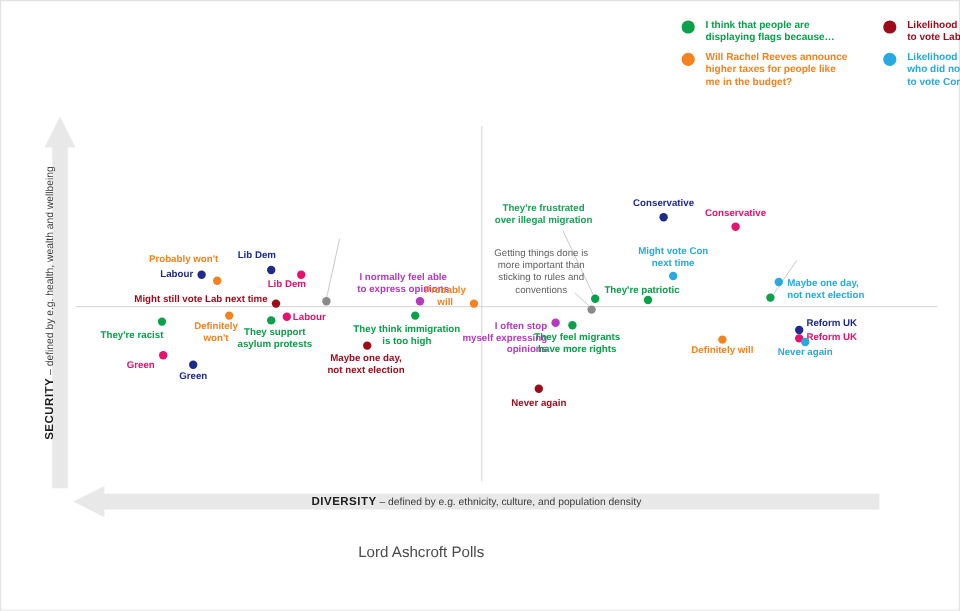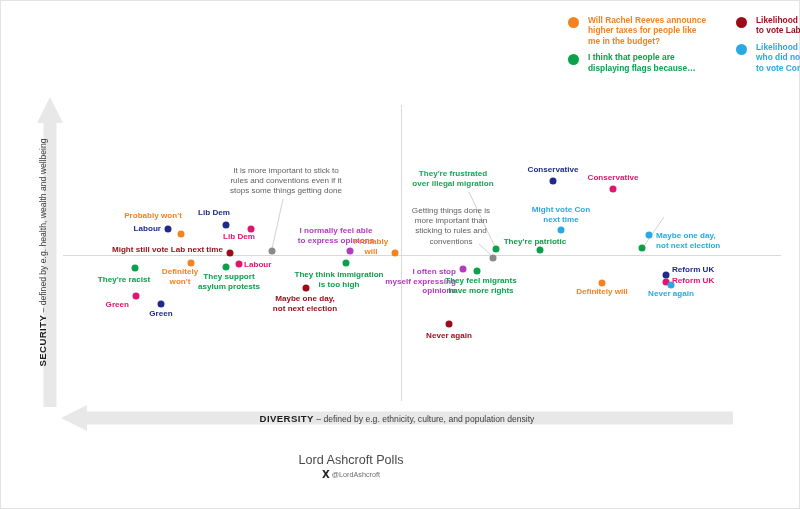--- a/index.html
+++ b/index.html
@@ -63,29 +63,29 @@
            font-family:"DejaVu Sans",sans-serif;}
 </style>
 </head>
 <body>
 
 <div id="frame">
 
   <div id="legend">
       <div class="lg-col" style="left: 163px;">
         <div class="lg-item">
+          <span class="lg-dot" style="background: rgb(11, 160, 74);"></span>
+          <span class="lg-txt" style="color: rgb(11, 160, 74); white-space: pre;">I think that people are
+displaying flags because…</span>
+        </div>
+        <div class="lg-item">
           <span class="lg-dot" style="background: rgb(244, 130, 31);"></span>
           <span class="lg-txt" style="color: rgb(244, 130, 31); white-space: pre;">Will Rachel Reeves announce
 higher taxes for people like
 me in the budget?</span>
-        </div>
-        <div class="lg-item">
-          <span class="lg-dot" style="background: rgb(11, 160, 74);"></span>
-          <span class="lg-txt" style="color: rgb(11, 160, 74); white-space: pre;">I think that people are
-displaying flags because…</span>
         </div>
       </div>
       <div class="lg-col" style="left: 331px;">
         <div class="lg-item">
           <span class="lg-dot" style="background: rgb(156, 11, 25);"></span>
           <span class="lg-txt" style="color: rgb(156, 11, 25); white-space: pre;">Likelihood of 2024 Lab voters
 to vote Lab in next election</span>
         </div>
         <div class="lg-item">
           <span class="lg-dot" style="background: rgb(41, 169, 225);"></span>
@@ -112,41 +112,38 @@
 
   <div id="plot">
       <div class="gridline" style="left: 62px; top: 254px; width: 718px; height: 1px; background: rgb(217, 217, 217);"></div>
       <div class="gridline" style="left: 400px; top: 104px; width: 1px; height: 296px; background: rgb(217, 217, 217);"></div>
       <svg width="800" height="509" style="position: absolute; left: 0px; top: 0px; pointer-events: none;">
         <line x1="282" y1="198" x2="271" y2="248" stroke="#bdbdbd" stroke-width="0.7"></line>
         <line x1="468" y1="191" x2="494" y2="246" stroke="#bdbdbd" stroke-width="0.7"></line>
         <line x1="478" y1="243" x2="491" y2="255" stroke="#bdbdbd" stroke-width="0.7"></line>
         <line x1="663" y1="216" x2="643" y2="245" stroke="#bdbdbd" stroke-width="0.7"></line>
       </svg>
-      <div class="note c" style="left: 285px; top: 165px; color: rgb(95, 95, 95);">It is more important to stick to
-rules and conventions even if it
-stops some things getting done</div>
       <div class="note c" style="left: 450px; top: 205px; color: rgb(95, 95, 95);">Getting things done is
 more important than
 sticking to rules and
 conventions</div>
       <div class="note c grn" style="left: 452px; top: 168px;">They're frustrated
 over illegal migration</div>
       <div class="dot" title="Will Rachel Reeves announce higher taxes for people like me in the budget?" style="left: 180px; top: 233px; background: rgb(244, 130, 31);"></div>
       <div class="lbl c" style="left: 152px; top: 210px; color: rgb(244, 130, 31);">Probably won't</div>
       <div class="dot" title="Voting intention" style="left: 167px; top: 228px; background: rgb(31, 42, 140);"></div>
       <div class="lbl r" style="left: 160px; top: 223px; color: rgb(31, 42, 140);">Labour</div>
       <div class="dot" title="Voting intention" style="left: 225px; top: 224px; background: rgb(31, 42, 140);"></div>
       <div class="lbl c" style="left: 213px; top: 207px; color: rgb(31, 42, 140);">Lib Dem</div>
       <div class="dot" title="2024 vote" style="left: 250px; top: 228px; background: rgb(228, 19, 108);"></div>
       <div class="lbl c" style="left: 238px; top: 231px; color: rgb(228, 19, 108);">Lib Dem</div>
       <div class="dot" title="Likelihood of 2024 Lab voters to vote Lab in next election" style="left: 229px; top: 252px; background: rgb(156, 11, 25);"></div>
       <div class="lbl r" style="left: 222px; top: 244px; color: rgb(156, 11, 25);">Might still vote Lab next time</div>
       <div class="dot" title="I think that people are displaying flags because…" style="left: 134px; top: 267px; background: rgb(11, 160, 74);"></div>
-      <div class="lbl c" style="left: 123px; top: 274px; color: rgb(11, 160, 74);">They're racist</div>
+      <div class="lbl c" style="left: 109px; top: 274px; color: rgb(11, 160, 74);">They're racist</div>
       <div class="dot" title="Will Rachel Reeves announce higher taxes for people like me in the budget?" style="left: 190px; top: 262px; background: rgb(244, 130, 31);"></div>
       <div class="lbl c" style="left: 179px; top: 266px; color: rgb(244, 130, 31);">Definitely
 won't</div>
       <div class="dot" title="2024 vote" style="left: 238px; top: 263px; background: rgb(228, 19, 108);"></div>
       <div class="lbl" style="left: 243px; top: 259px; color: rgb(228, 19, 108);">Labour</div>
       <div class="dot" title="I think that people are displaying flags because…" style="left: 225px; top: 266px; background: rgb(11, 160, 74);"></div>
       <div class="lbl c" style="left: 228px; top: 271px; color: rgb(11, 160, 74);">They support
 asylum protests</div>
       <div class="dot" title="2024 vote" style="left: 135px; top: 295px; background: rgb(228, 19, 108);"></div>
       <div class="lbl r" style="left: 128px; top: 299px; color: rgb(228, 19, 108);">Green</div>
@@ -194,19 +191,15 @@
       <div class="dot" title="Voting intention" style="left: 665px; top: 274px; background: rgb(31, 42, 140);"></div>
       <div class="lbl" style="left: 671px; top: 264px; color: rgb(31, 42, 140);">Reform UK</div>
       <div class="dot" title="2024 vote" style="left: 665px; top: 281px; background: rgb(228, 19, 108);"></div>
       <div class="lbl" style="left: 671px; top: 275px; color: rgb(228, 19, 108);">Reform UK</div>
       <div class="dot" title="Likelihood of 2019 Lab voters who did not vote Con in 2024 to vote Con in next election" style="left: 670px; top: 284px; background: rgb(41, 169, 225);"></div>
       <div class="lbl c" style="left: 670px; top: 288px; color: rgb(41, 169, 225);">Never again</div>
     </div>
 
   <div id="footer">
     <div id="brand">Lord Ashcroft Polls</div>
-    <div id="handle-row">
-      <span id="x-glyph">X</span>
-      <span>@LordAshcroft</span>
-    </div>
   </div>
 
 </div>
 
 </body></html>

